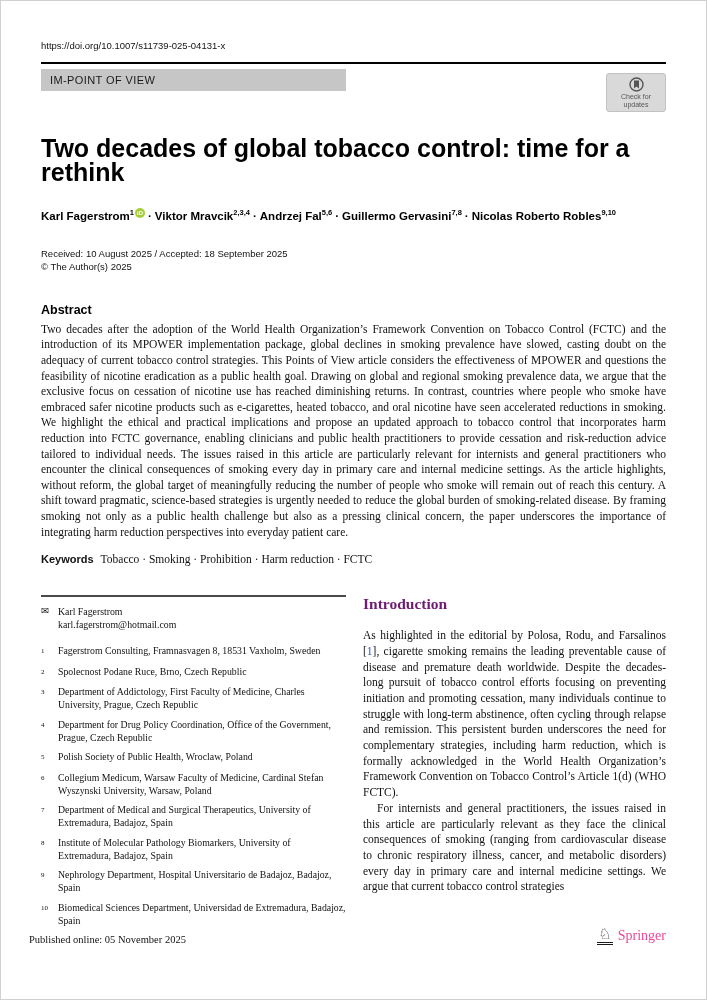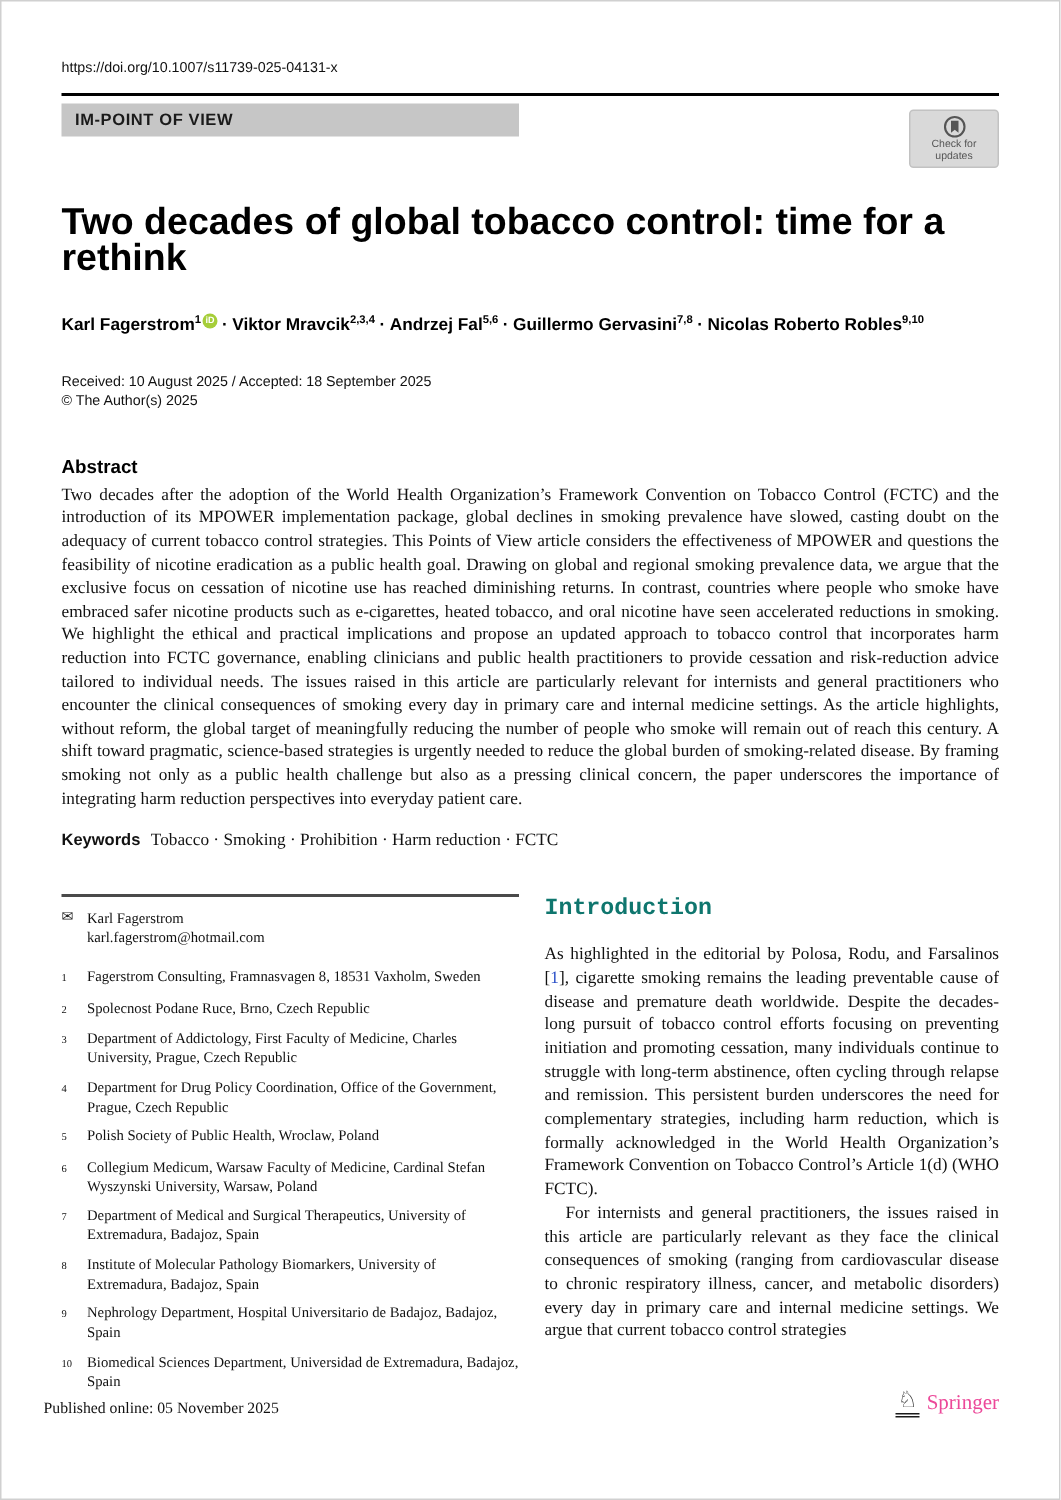--- a/index.html
+++ b/index.html
@@ -15,21 +15,21 @@
     color:#111;
     overflow:hidden;
   }
   
   .journal-line{font-family:"Liberation Sans",sans-serif;font-size:9.5px;line-height:13px;color:#111;}
   .doi-line{font-family:"Liberation Sans",sans-serif;font-size:9.5px;line-height:13px;color:#111;text-decoration:none;}
   .top-rule{border:0;border-top:2.5px solid #000;margin:9px 0 0 0;}
   .banner-row{position:relative;margin-top:5px;height:40px;}
   .section-banner{
     width:305px;height:22px;background:#c6c6c6;
-    font-family:"Liberation Sans",sans-serif;font-weight:700;
+    font-family:"Liberation Sans",sans-serif;font-weight:400;
     font-size:11px;letter-spacing:.4px;color:#1a1a1a;
     line-height:22px;padding-left:9px;box-sizing:border-box;
   }
   .check-badge{
     position:absolute;right:0;top:4px;width:58px;height:37px;
     background:#d9d9d9;border-radius:3px;border:1px solid #c2c2c2;
     display:flex;flex-direction:column;align-items:center;justify-content:center;
     cursor:pointer;
   }
   .check-badge svg{display:block;margin-bottom:1px;}
@@ -69,21 +69,21 @@
   .correspondence{margin-top:8px;font-size:9.8px;line-height:13px;}
   .corr-row{display:flex;}
   .envelope{width:17px;flex:0 0 17px;font-size:9.5px;color:#222;}
   .corr-email{margin-left:17px;color:#111;text-decoration:none;display:block;cursor:pointer;}
   .affil-list{list-style:none;margin:13px 0 0 0;padding:0;}
   .affil-list li{
     display:flex;font-size:9.8px;line-height:13px;margin-bottom:6.5px;
   }
   .affil-num{width:17px;flex:0 0 17px;font-size:7px;vertical-align:super;padding-top:1px;}
   .affil-text{flex:1;}
-  .intro-heading{font-family:Liberation Mono, monospace;font-weight:700;font-size:15.5px;color:#0f766e;margin:0;}
+  .intro-heading{font-family:Liberation Serif, serif;font-weight:700;font-size:15.5px;color:#701a75;margin:0;}
   .intro-p{font-size:11.5px;line-height:15.7px;text-align:justify;margin:0;hyphens:auto;-webkit-hyphens:auto;}
   .intro-p.first{margin-top:15px;}
   .intro-p.indent{text-indent:14px;margin-top:0;}
   .cite-ref{color:var(--link-blue,#2b50c8);text-decoration:none;cursor:pointer;}
   
   .footer{
     position:absolute;left:28px;right:40px;top:926px;
     display:flex;justify-content:space-between;align-items:flex-end;
   }
   .published-online{font-size:10.5px;}

